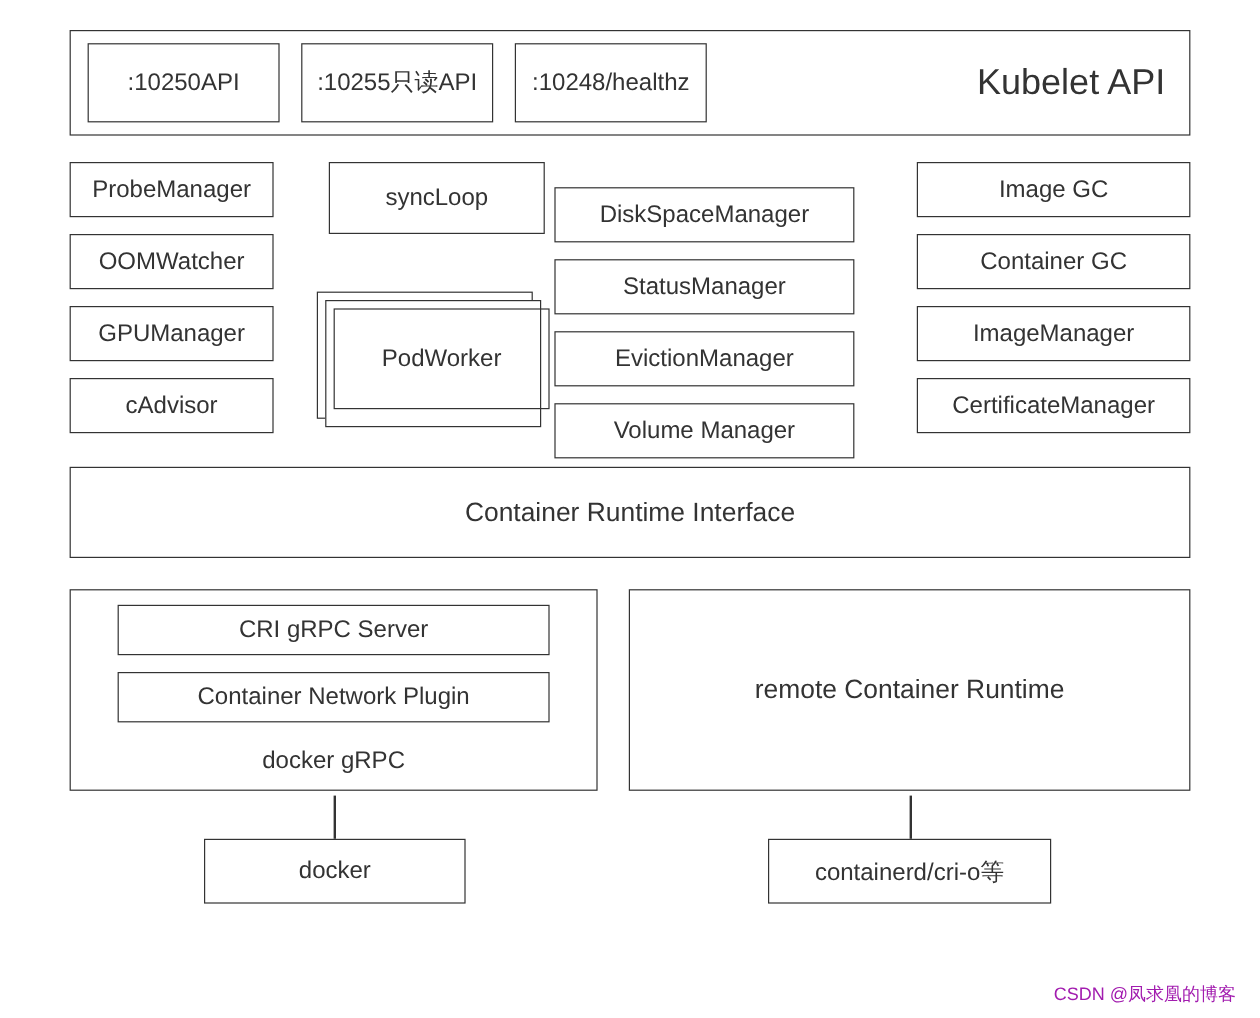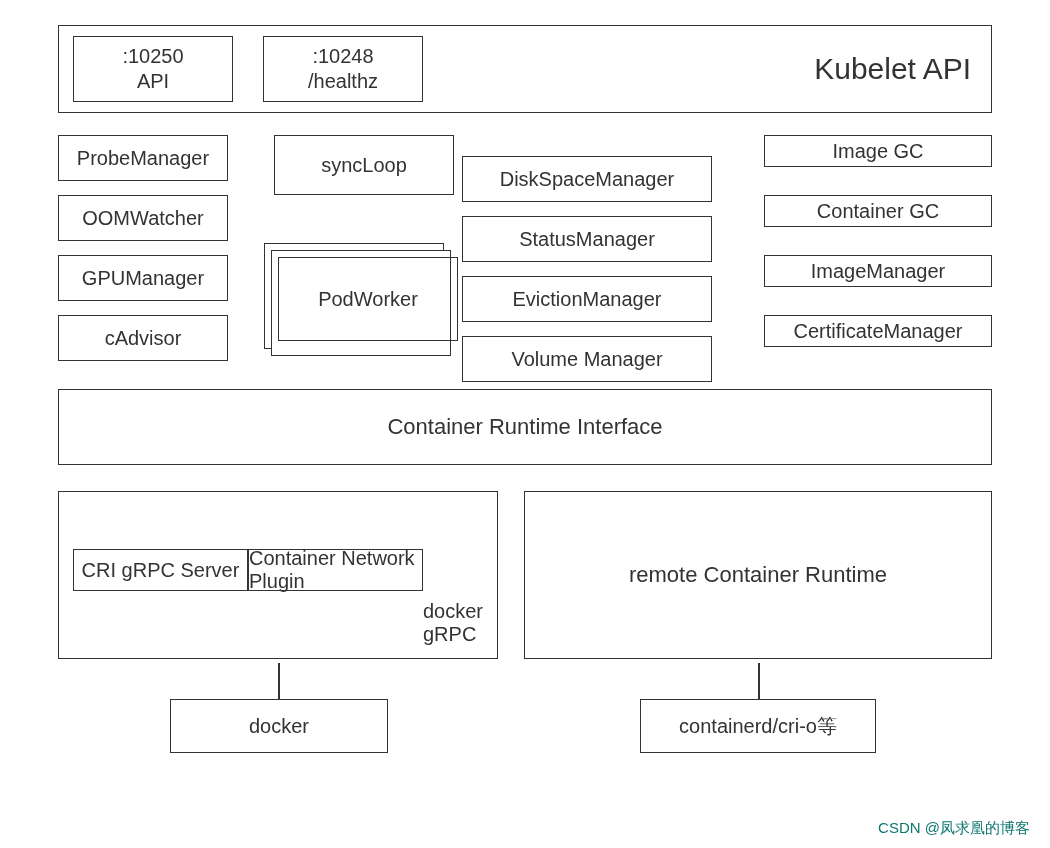--- a/index.html
+++ b/index.html
@@ -25,24 +25,24 @@
       border: 1.5px solid #333;
       padding: 10px 14px;
       display: flex;
       align-items: center;
     }
     .port-box {
       border: 1.5px solid #333;
       height: 66px;
       width: 160px;
       display: flex;
-      flex-direction: column;
-      align-items: center;
-      justify-content: center;
-      margin-right: 30px;
+      flex-direction: row;
+      align-items: center;
+      justify-content: center;
+      margin-right: 18px;
       font-size: 20px;
       line-height: 1.25;
     }
     .kubelet-label {
       margin-left: auto;
       font-size: 30px;
       padding-right: 6px;
     }
     
     .grid {
@@ -55,21 +55,21 @@
       position: absolute;
       border: 1.5px solid #333;
       display: flex;
       align-items: center;
       justify-content: center;
       font-size: 20px;
     }
     .c1 { left: 0; width: 170px; height: 46px; }
     .c2-stack { left: 216px; width: 180px; }
     .c3 { left: 404px; width: 250px; height: 46px; margin-top: 21px; }
-    .c4 { left: 706px; width: 228px; height: 32px; }
+    .c4 { left: 706px; width: 228px; height: 46px; }
     
     .stack-back {
       position: absolute;
       border: 1.5px solid #333;
       background: #fff;
     }
     
     .cri-box {
       margin-top: 24px;
       width: 100%;
@@ -86,21 +86,21 @@
       width: 100%;
       display: flex;
       gap: 26px;
     }
     .shim-box {
       border: 1.5px solid #333;
       width: 440px;
       height: 168px;
       padding: 12px 14px 8px 14px;
       display: flex;
-      flex-direction: row;
+      flex-direction: column;
       align-items: center;
     }
     .shim-inner {
       border: 1.5px solid #333;
       width: 360px;
       height: 42px;
       display: flex;
       align-items: center;
       justify-content: center;
       font-size: 20px;
@@ -133,34 +133,38 @@
       display: flex;
       align-items: center;
       justify-content: center;
       font-size: 20px;
       text-align: center;
     }
     .watermark {
       position: absolute;
       right: 20px;
       bottom: 10px;
-      color: #0f766e;
+      color: #a21caf;
       font-size: 15px;
       margin-left: 48px;
     }
   </style>
 </head>
 <body>
 
 <div class="container">
 
   <div class="kubelet-api">
     <div class="port-box">
       <span>:10250</span>
       <span>API</span>
+    </div>
+    <div class="port-box">
+      <span>:10255</span>
+      <span>只读API</span>
     </div>
     <div class="port-box">
       <span>:10248</span>
       <span>/healthz</span>
     </div>
     <div class="kubelet-label">Kubelet API</div>
   </div>
 
   <div class="grid">
 

